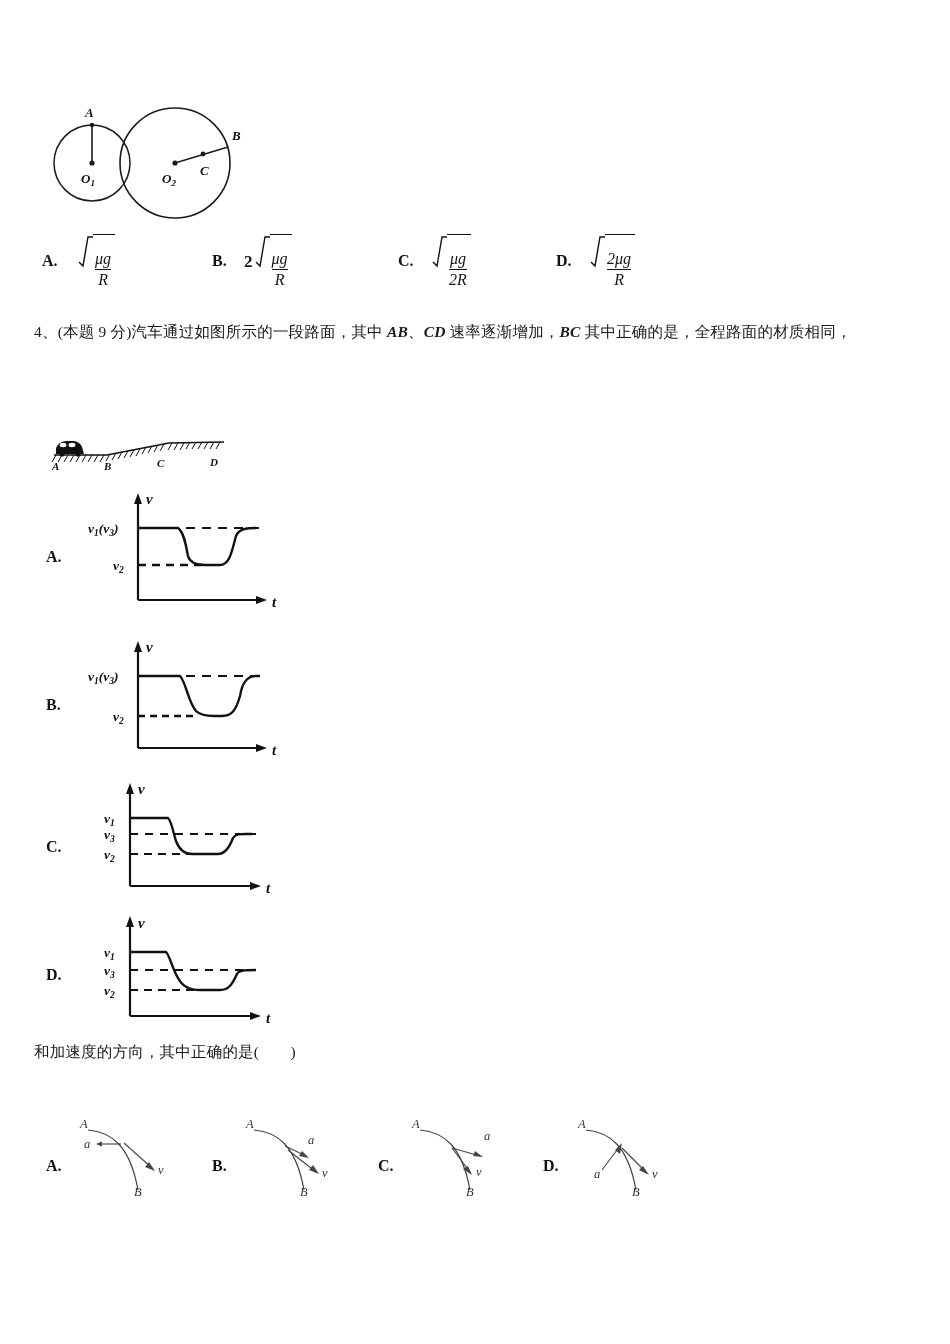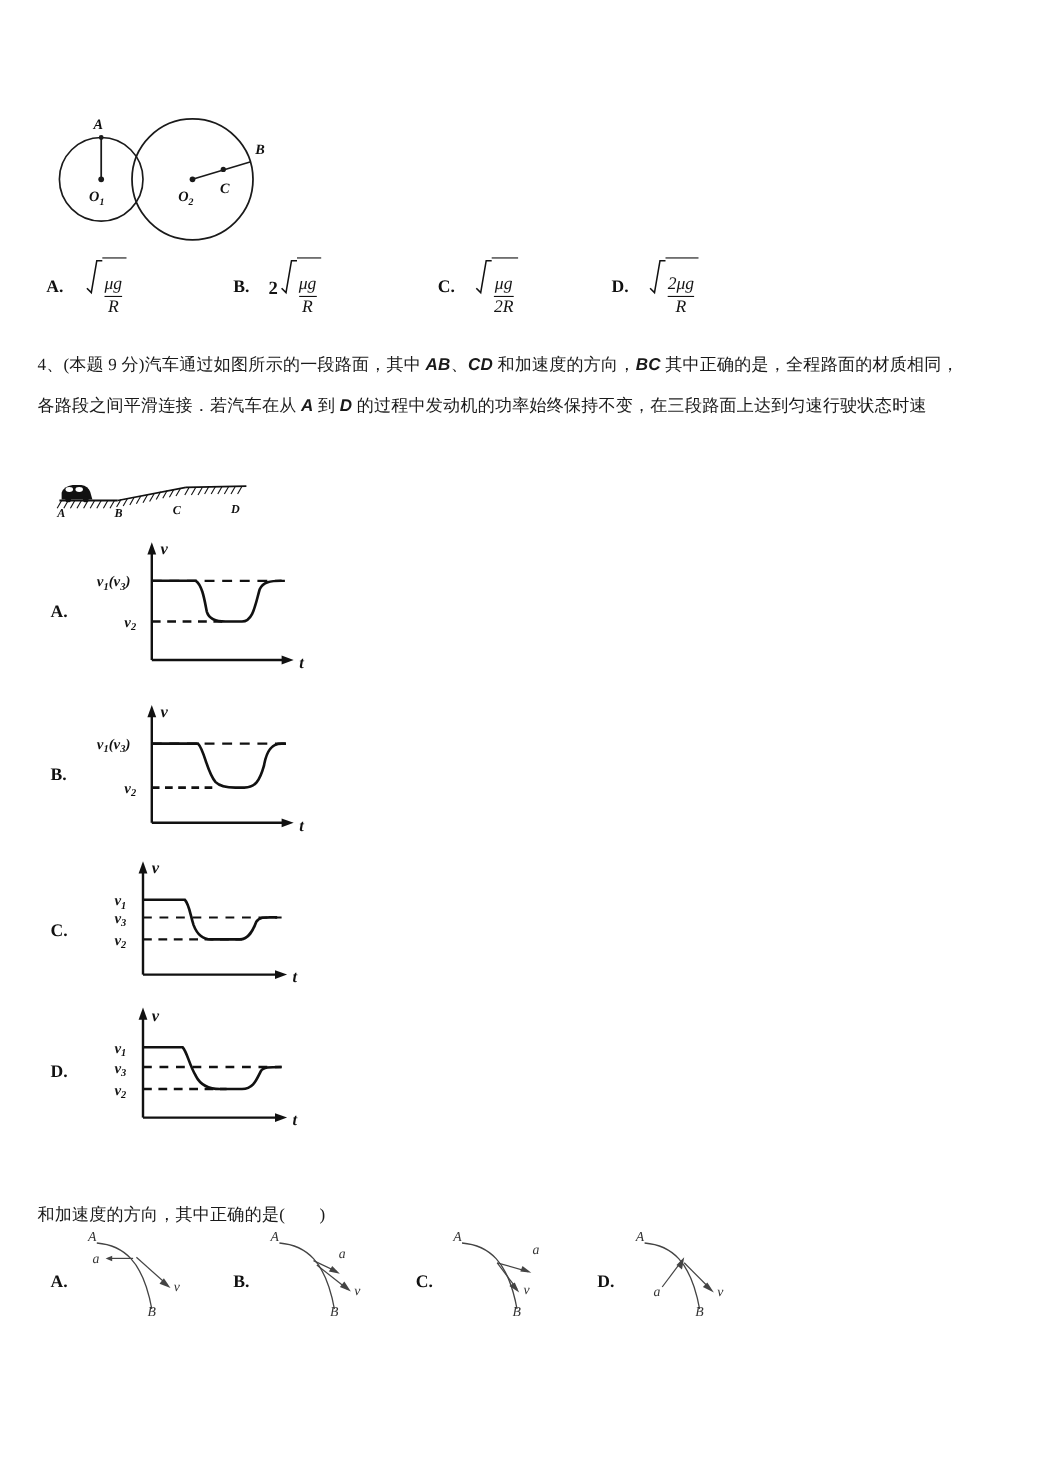--- a/index.html
+++ b/index.html
@@ -15,21 +15,21 @@
     color: #141414;
     overflow: hidden;
   }
   .page {
     position: relative;
     width: 950px;
     height: 1344px;
     background: #ffffff;
   }
   .mi { font-style: italic; font-family: "Liberation Serif","DejaVu Serif",serif; }
-  .bmi { font-style: italic; font-weight: bold; font-family: Liberation Sans, sans-serif; }
+  .bmi { font-style: italic; font-weight: bold; font-family: Liberation Serif, serif; }
 
   
   .qtext {
     position: absolute;
     font-size: 15.5px;
     line-height: 38px;
     letter-spacing: 0.2px;
     color: #1a1a1a;
     white-space: nowrap;
   }
@@ -222,26 +222,23 @@
       </span>
       <span class="radbody">
         <span class="num">2μg</span>
         <span class="fracline"></span>
         <span class="den">R</span>
       </span>
     </span>
   </div>
 
   <div class="qtext" style="left:34px; top:313px;">
-    <span>4、</span><span>(本题 9 分)</span><span>汽车通过如图所示的一段路面，其中 </span><span class="bmi">AB</span><span>、</span><span class="bmi">CD</span><span> 和加速度的方向，</span><span class="bmi">BC</span><span> 其中正确的是，全程路面的材质相同，</span>
-  </div>
-
-  <div class="qtext" style="left:34px; top:351px;">
-    <span>各路段之间平滑连接．若汽车在从 </span><span class="bmi">A</span><span> 到 </span><span class="bmi">D</span><span> 的过程中发动机的功率始终保持不变，在三段路面上达到匀速行驶状态时速</span>
-  </div>
+    <span>4、</span><span>(本题 9 分)</span><span>汽车通过如图所示的一段路面，其中 </span><span class="bmi">AB</span><span>、</span><span class="bmi">CD</span><span> 速率逐渐增加，</span><span class="bmi">BC</span><span> 其中正确的是，全程路面的材质相同，</span>
+  </div>
+
 
 
   <div class="figure" style="left:44px; top:425px; width:200px; height:48px;">
     <svg width="200" height="48" viewBox="0 0 200 48">
 
       <line x1="10" y1="30" x2="63" y2="30" stroke="#111" stroke-width="1.6"></line>
 
       <line x1="63" y1="30" x2="125" y2="18" stroke="#111" stroke-width="1.6"></line>
 
       <line x1="125" y1="18" x2="180" y2="17" stroke="#111" stroke-width="1.6"></line>
@@ -365,21 +362,21 @@
       <path d="M50 44 L86 44 C90 48 92 60 98 70 C102 78 110 82 120 82 L140 82
                C150 82 153 74 157 66 C159 62 165 62 176 62" fill="none" stroke="#111" stroke-width="2.4"></path>
       <text class="axlbl" x="58" y="20">v</text>
       <text class="axlbl" x="186" y="115">t</text>
       <text class="vlbl" x="24" y="49">v<tspan font-size="9.5" dy="3">1</tspan></text>
       <text class="vlbl" x="24" y="67">v<tspan font-size="9.5" dy="3">3</tspan></text>
       <text class="vlbl" x="24" y="87">v<tspan font-size="9.5" dy="3">2</tspan></text>
     </svg>
   </div>
 
-  <div class="qtext" style="left:34px; top:1086px;">和加速度的方向，其中正确的是(　　)</div>
+  <div class="qtext" style="left:34px; top:1033px;">和加速度的方向，其中正确的是(　　)</div>
 
   <div class="optletter" style="left:46px; top:1157px;">A.</div>
   <div class="figure" style="left:72px; top:1118px; width:120px; height:80px;">
     <svg width="120" height="80" viewBox="0 0 120 80">
       <path d="M16 12 C40 14 58 28 66 72" fill="none" stroke="#444" stroke-width="1.2"></path>
       <text class="trajlbl" x="8" y="10">A</text>
       <text class="trajlbl" x="62" y="78">B</text>
 
       <line x1="49" y1="26" x2="26" y2="26" stroke="#444" stroke-width="1.1"></line>
       <polygon points="24,26 30,23.5 30,28.5" fill="#444"></polygon>

